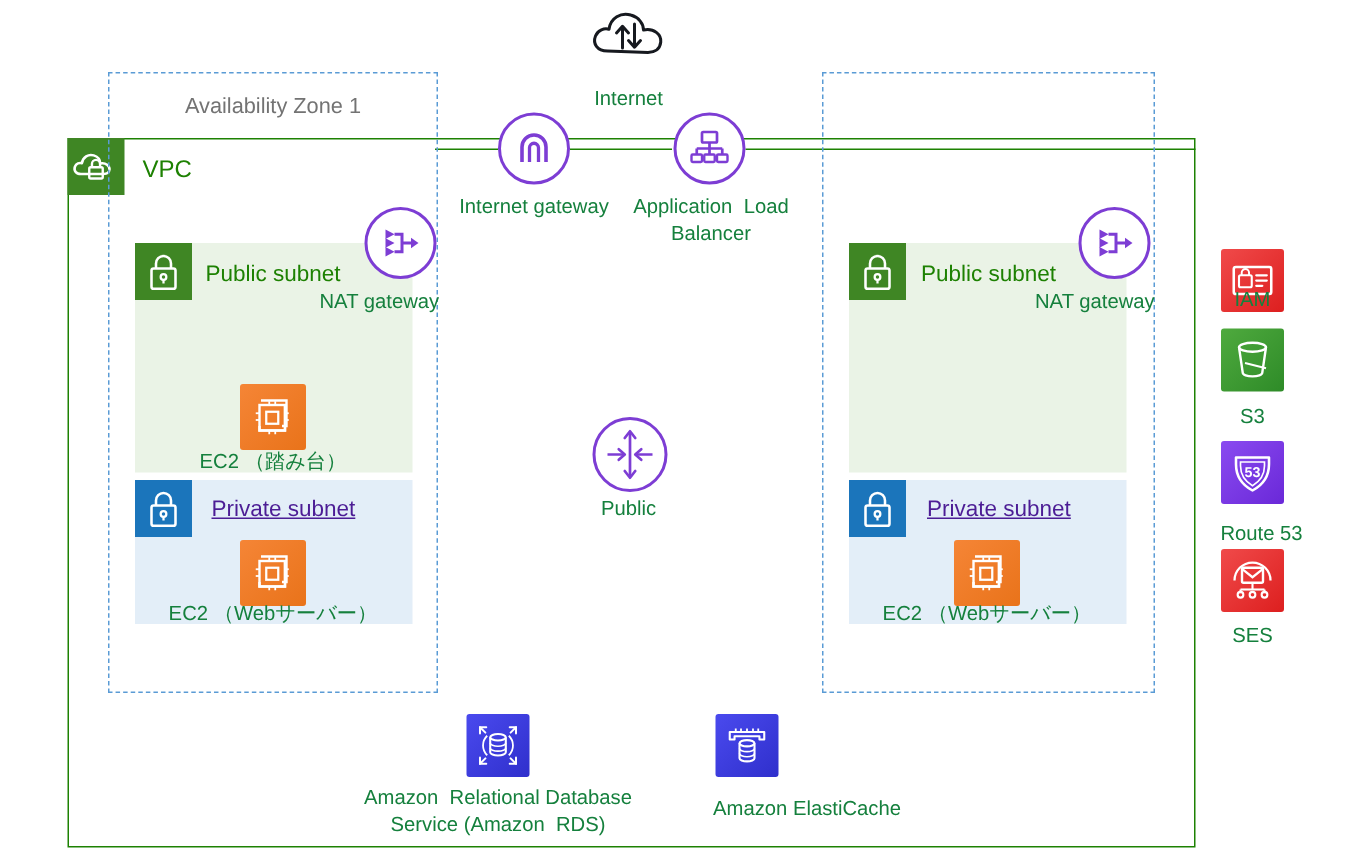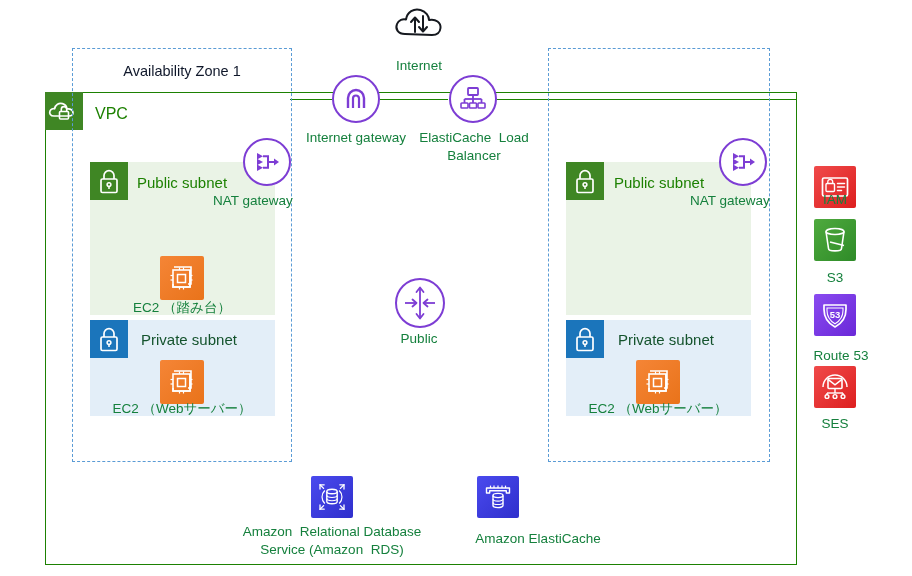--- a/index.html
+++ b/index.html
@@ -24,33 +24,33 @@
   }
   .vpc-title{
     position:absolute;left:95px;top:105px;font-size:16px;color:#1d8102;
   }
 
   
   .az-box{
     position:absolute;border:1.6px dashed #5a9bd5;box-sizing:border-box;background:transparent;
   }
   .az-title{
-    position:absolute;font-size:14.5px;color:#0f172a;text-align:center;width:220px;
+    position:absolute;font-size:14.5px;color:#737373;text-align:center;width:220px;
   }
 
   
   .subnet{position:absolute;box-sizing:border-box;}
   .subnet.public{background:#eaf3e6;}
   .subnet.private{background:#e3eef8;}
   .subnet-icon{position:absolute;width:38px;height:38px;}
   .subnet-icon.public{background:#3f8624;}
   .subnet-icon.private{background:#1b75bb;}
   .subnet-title{position:absolute;font-size:15px;}
   .subnet-title.public{color:#1d8102;}
-  .subnet-title.private{color:#14532d;}
+  .subnet-title.private{color:#4c1d95;text-decoration:underline;}
 
   
   .circ{
     position:absolute;border-radius:50%;border:2.2px solid #7d3dd4;
     background:#ffffff;box-sizing:border-box;
   }
   .circ svg{display:block;}
 
   
   .tile{position:absolute;border-radius:2px;}
@@ -239,21 +239,21 @@
       <line x1="22" y1="18" x2="22" y2="22" stroke="#7d3dd4" stroke-width="1.8"></line>
       <line x1="13.5" y1="22" x2="30.5" y2="22" stroke="#7d3dd4" stroke-width="1.8"></line>
       <line x1="13.5" y1="22" x2="13.5" y2="26" stroke="#7d3dd4" stroke-width="1.8"></line>
       <line x1="22" y1="22" x2="22" y2="26" stroke="#7d3dd4" stroke-width="1.8"></line>
       <line x1="30.5" y1="22" x2="30.5" y2="26" stroke="#7d3dd4" stroke-width="1.8"></line>
       <rect x="10" y="26" width="7" height="5" rx="0.8" fill="none" stroke="#7d3dd4" stroke-width="1.6"></rect>
       <rect x="18.5" y="26" width="7" height="5" rx="0.8" fill="none" stroke="#7d3dd4" stroke-width="1.6"></rect>
       <rect x="27" y="26" width="7" height="5" rx="0.8" fill="none" stroke="#7d3dd4" stroke-width="1.6"></rect>
     </svg>
   </div>
-  <div class="lbl t-center" style="left:474px;top:130px;">ElastiCache  Load</div>
+  <div class="lbl t-center" style="left:474px;top:130px;">Application  Load</div>
   <div class="lbl t-center" style="left:474px;top:148px;">Balancer</div>
 
   <div class="circ" style="left:395px;top:278px;width:50px;height:50px;">
     <svg width="46" height="46" viewBox="0 0 46 46">
       <line x1="23" y1="8" x2="23" y2="38" stroke="#7d3dd4" stroke-width="1.8"></line>
       <path d="M19.5 12 L23 7.5 L26.5 12" fill="none" stroke="#7d3dd4" stroke-width="1.8" stroke-linecap="round" stroke-linejoin="round"></path>
       <path d="M19.5 34 L23 38.5 L26.5 34" fill="none" stroke="#7d3dd4" stroke-width="1.8" stroke-linecap="round" stroke-linejoin="round"></path>
       <line x1="8" y1="23" x2="19" y2="23" stroke="#7d3dd4" stroke-width="1.8"></line>
       <path d="M15.5 19.5 L19.5 23 L15.5 26.5" fill="none" stroke="#7d3dd4" stroke-width="1.8" stroke-linecap="round" stroke-linejoin="round"></path>
       <line x1="38" y1="23" x2="27" y2="23" stroke="#7d3dd4" stroke-width="1.8"></line>

